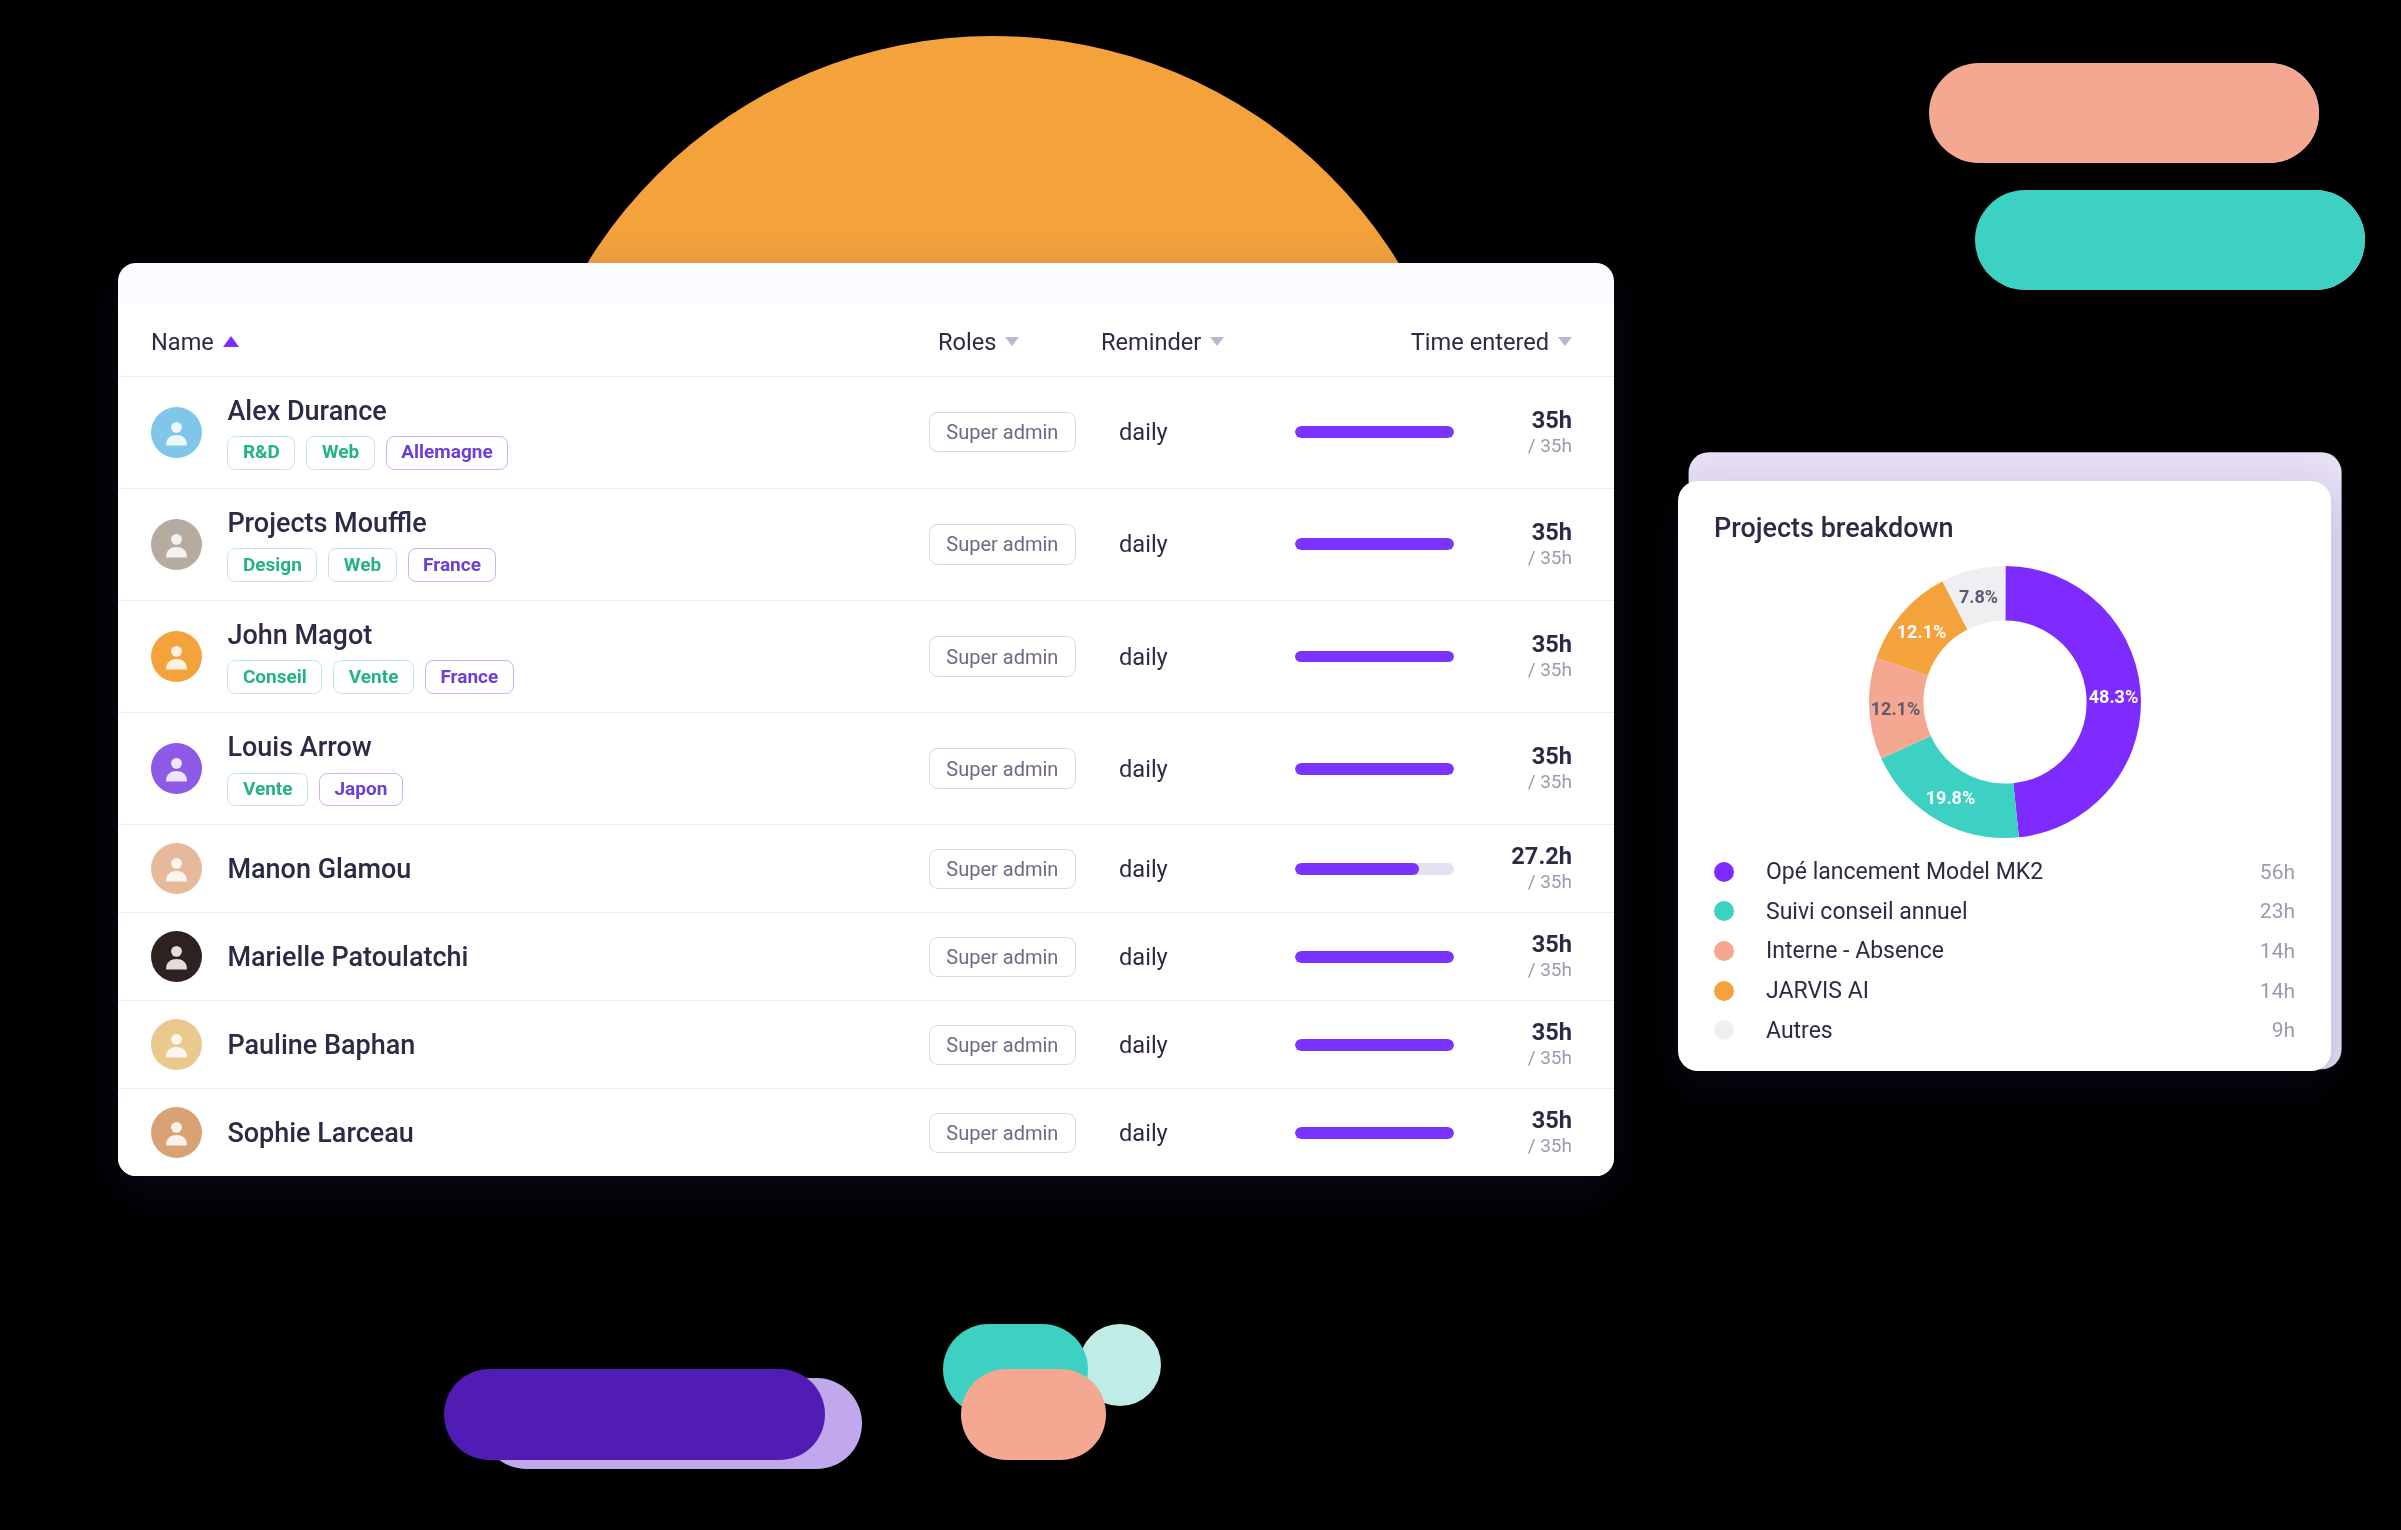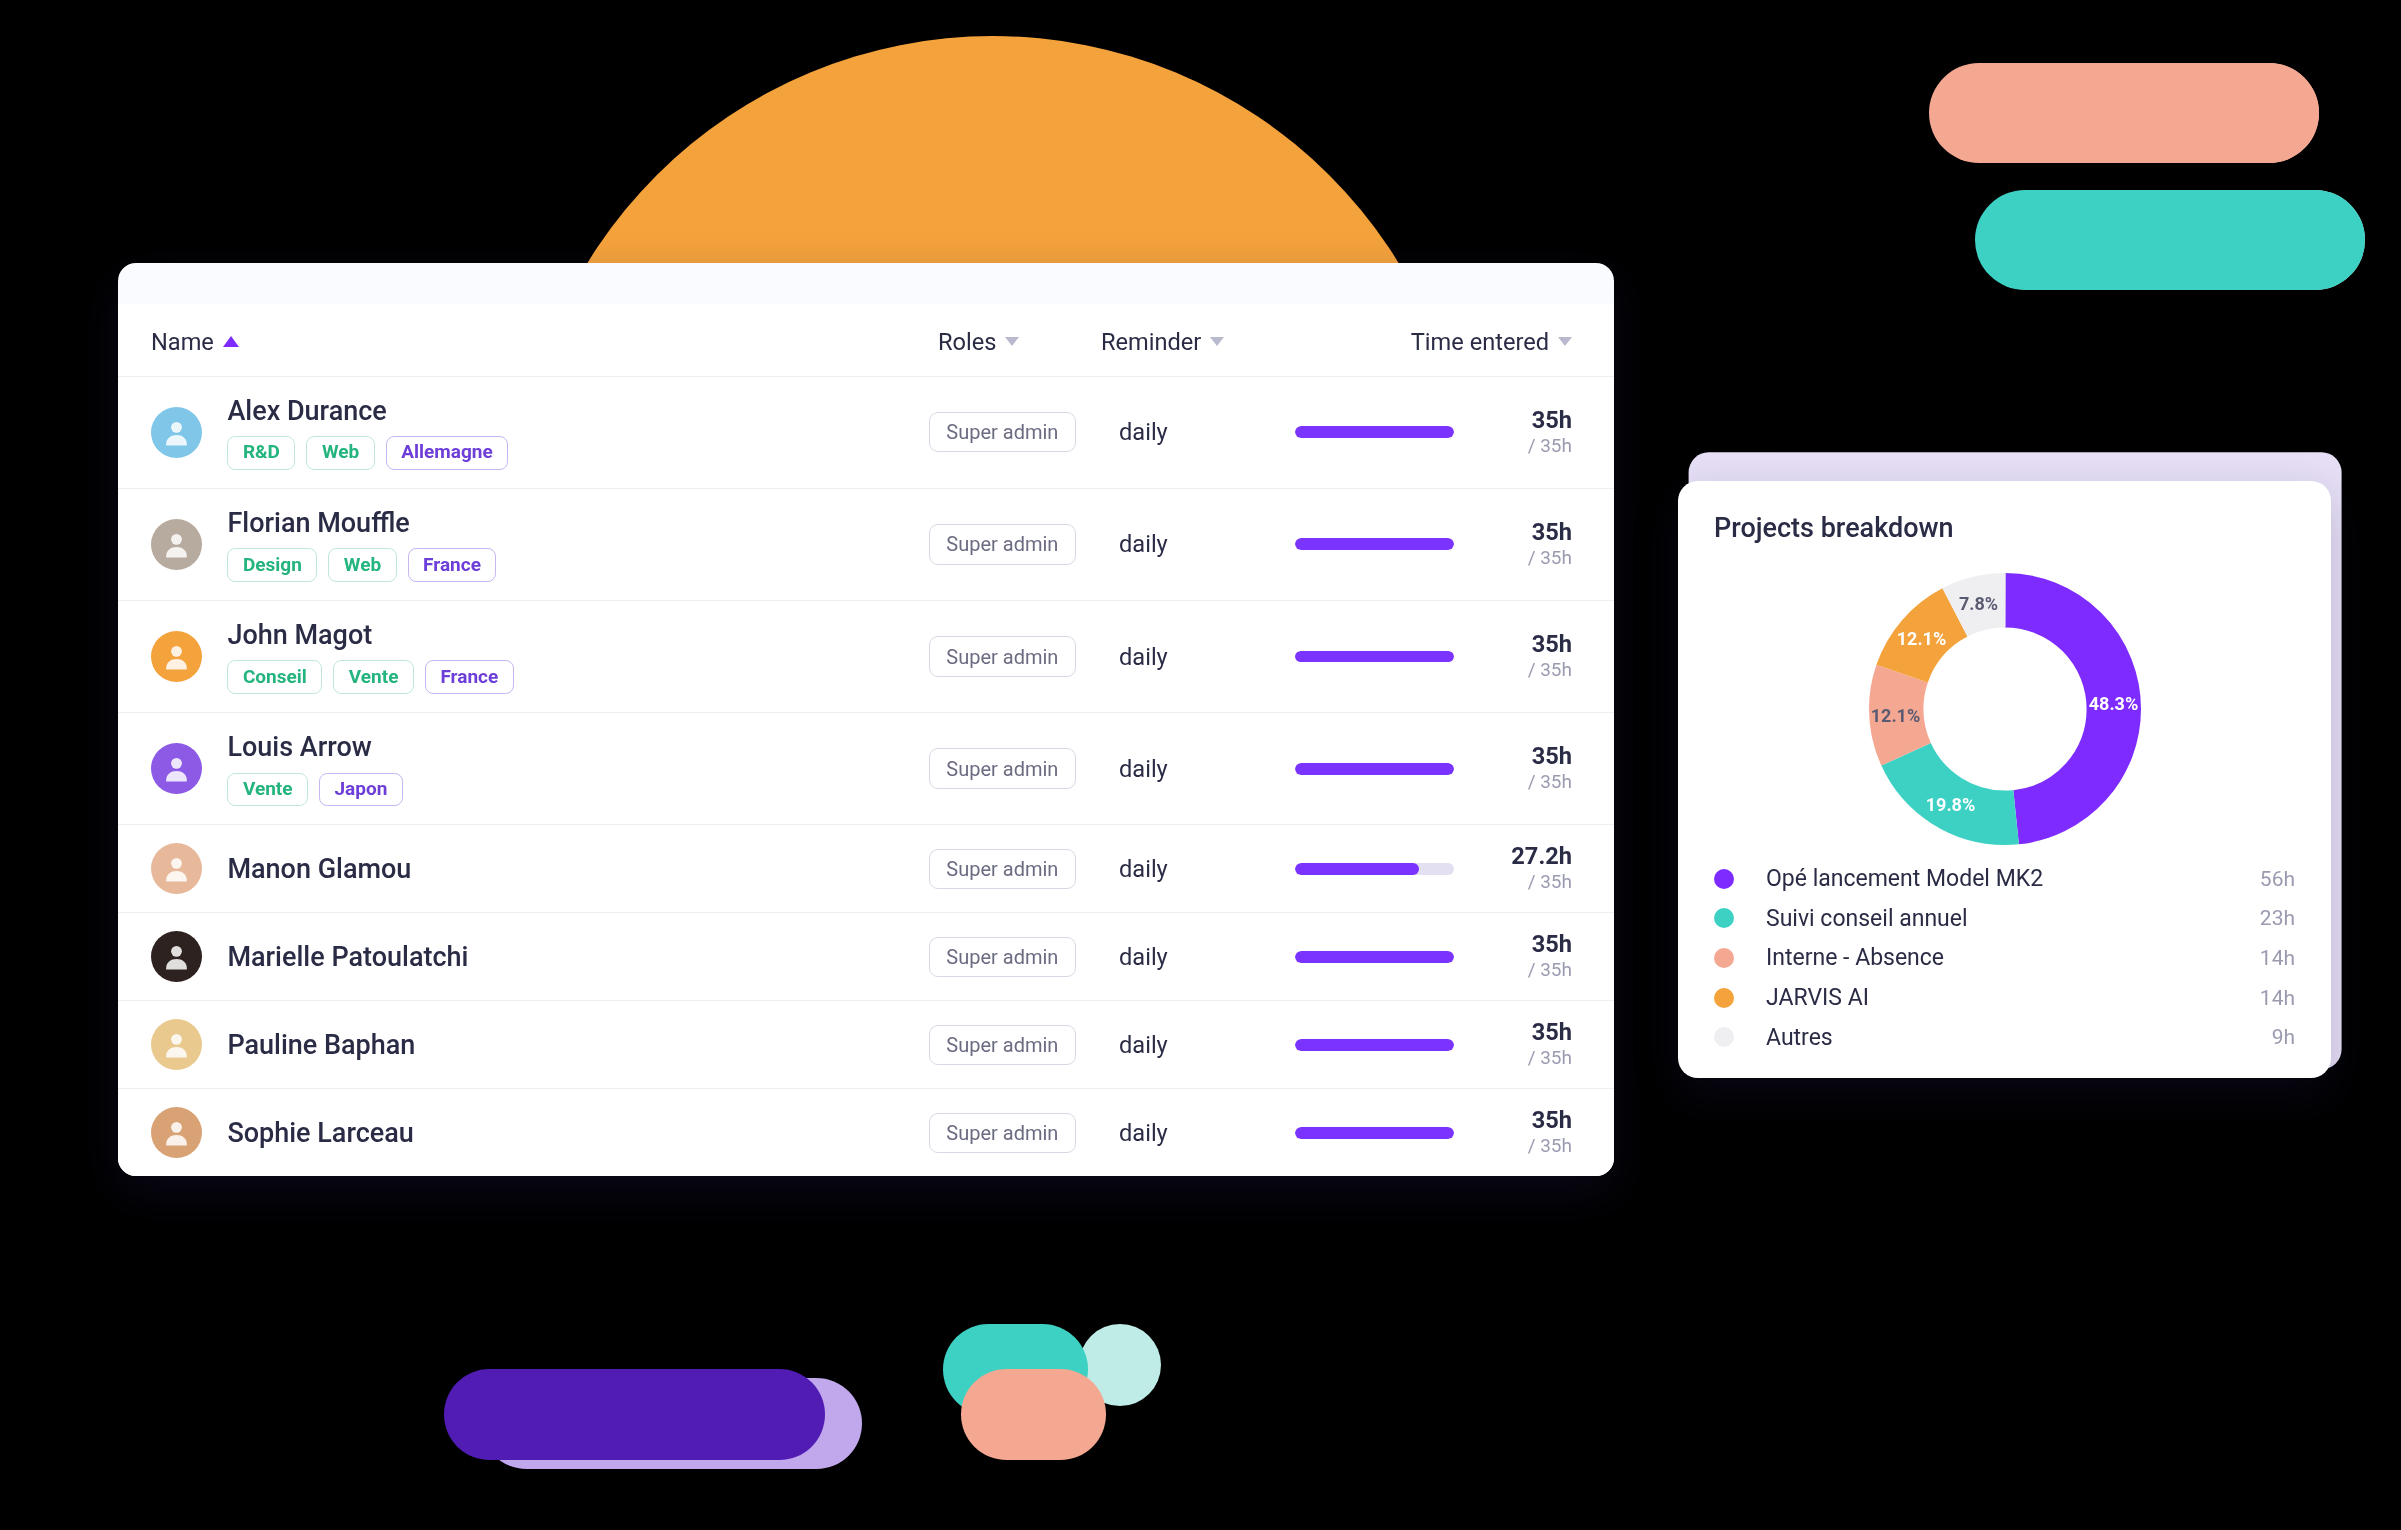--- a/index.html
+++ b/index.html
@@ -150,21 +150,21 @@
     width:653px;height:617px;border-radius:20px;
     background:#e6dff5;transform:translate(-5.4px,-12.7px);
   }
   .bd-card{
     position:relative;
     width:653px;
     background:#fff;border-radius:20px;
     box-shadow:0 16.3px 45px rgba(40,30,90,.22);
     padding:31px 36px 27px 36px;
   }
-  .bd-title{font-size:27px;color:var(--ink);font-weight:500;margin-bottom:29px;}
+  .bd-title{font-size:27px;color:var(--ink);font-weight:500;margin-bottom:22px;}
   .donut-wrap{display:flex;justify-content:center;margin:5.4px 0 20px 0;}
   .donut{position:relative;width:272px;height:272px;}
   .donut svg{width:272px;height:272px;transform:rotate(-90deg);}
   .donut-label{
     position:absolute;color:#fff;font-size:18px;font-weight:700;text-align:center;width:63px;
     transform:translate(-50%,-50%);
   }
   .legend{display:flex;flex-direction:column;gap:12.7px;}
   .li{display:flex;align-items:center;gap:12px;}
   .dot{width:20px;height:20px;border-radius:50%;margin-right:20px;flex:none;}
@@ -244,21 +244,21 @@
         </div>
       </div>
       <div class="row">
         <div class="avatar" style="background: rgb(183, 170, 158);">
           <svg width="31" height="31" viewBox="0 0 24 24" fill="rgba(255,255,255,.85)">
             <circle cx="12" cy="8" r="4.2"></circle>
             <path d="M4 21c0-4.4 3.6-7 8-7s8 2.6 8 7v1H4z"></path>
           </svg>
         </div>
         <div class="person">
-          <div class="person-name">Florian Mouffle</div>
+          <div class="person-name">Projects Mouffle</div>
           <div class="chips">
             <span class="chip g">Design</span>
             <span class="chip g">Web</span>
             <span class="chip v">France</span>
           </div>
         </div>
         <div class="col-roles"><span class="role-pill">Super admin</span></div>
         <div class="col-rem reminder">daily</div>
         <div class="col-bar">
           <div class="bar-wrap" style="margin-right: 0px;">

